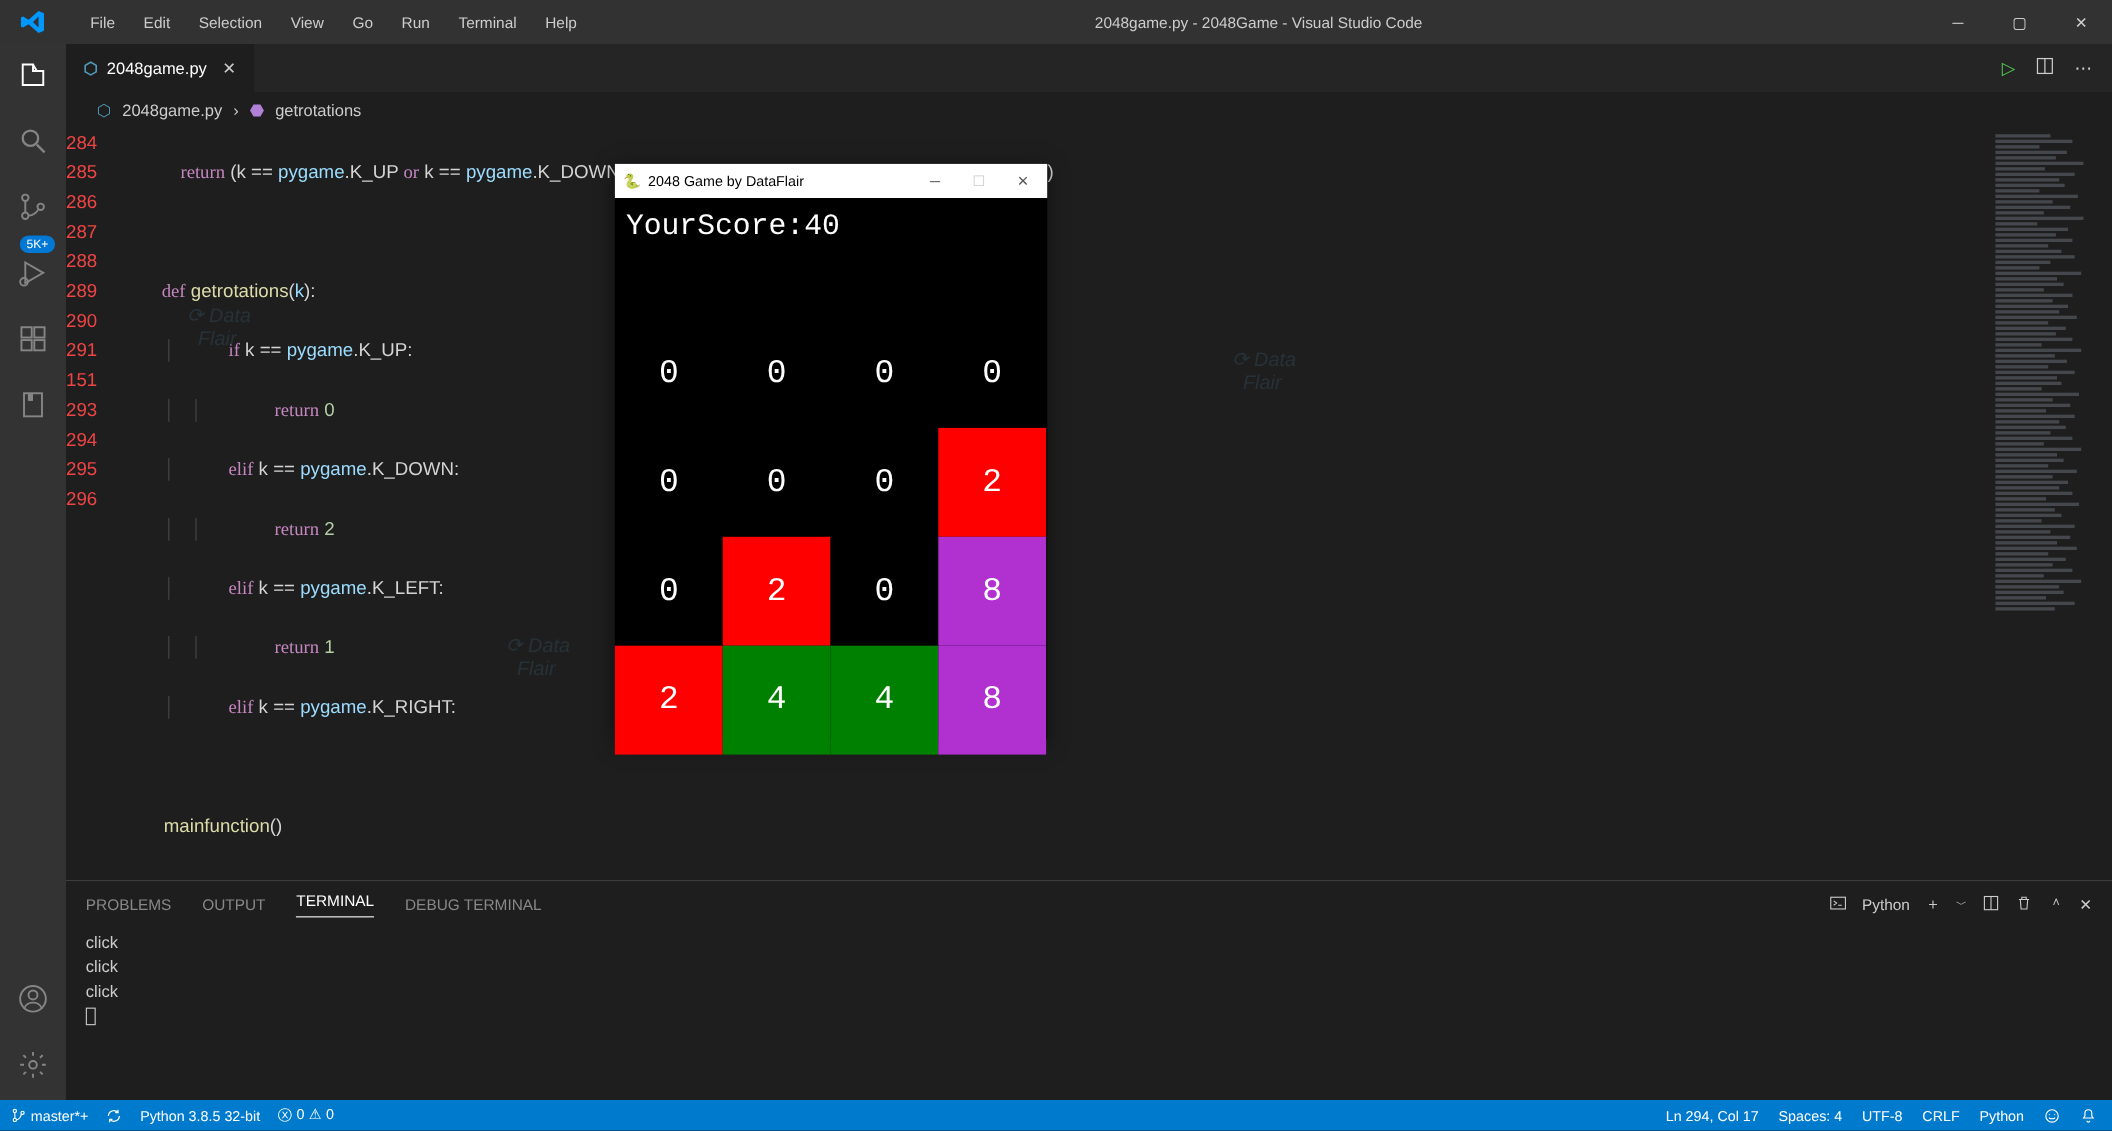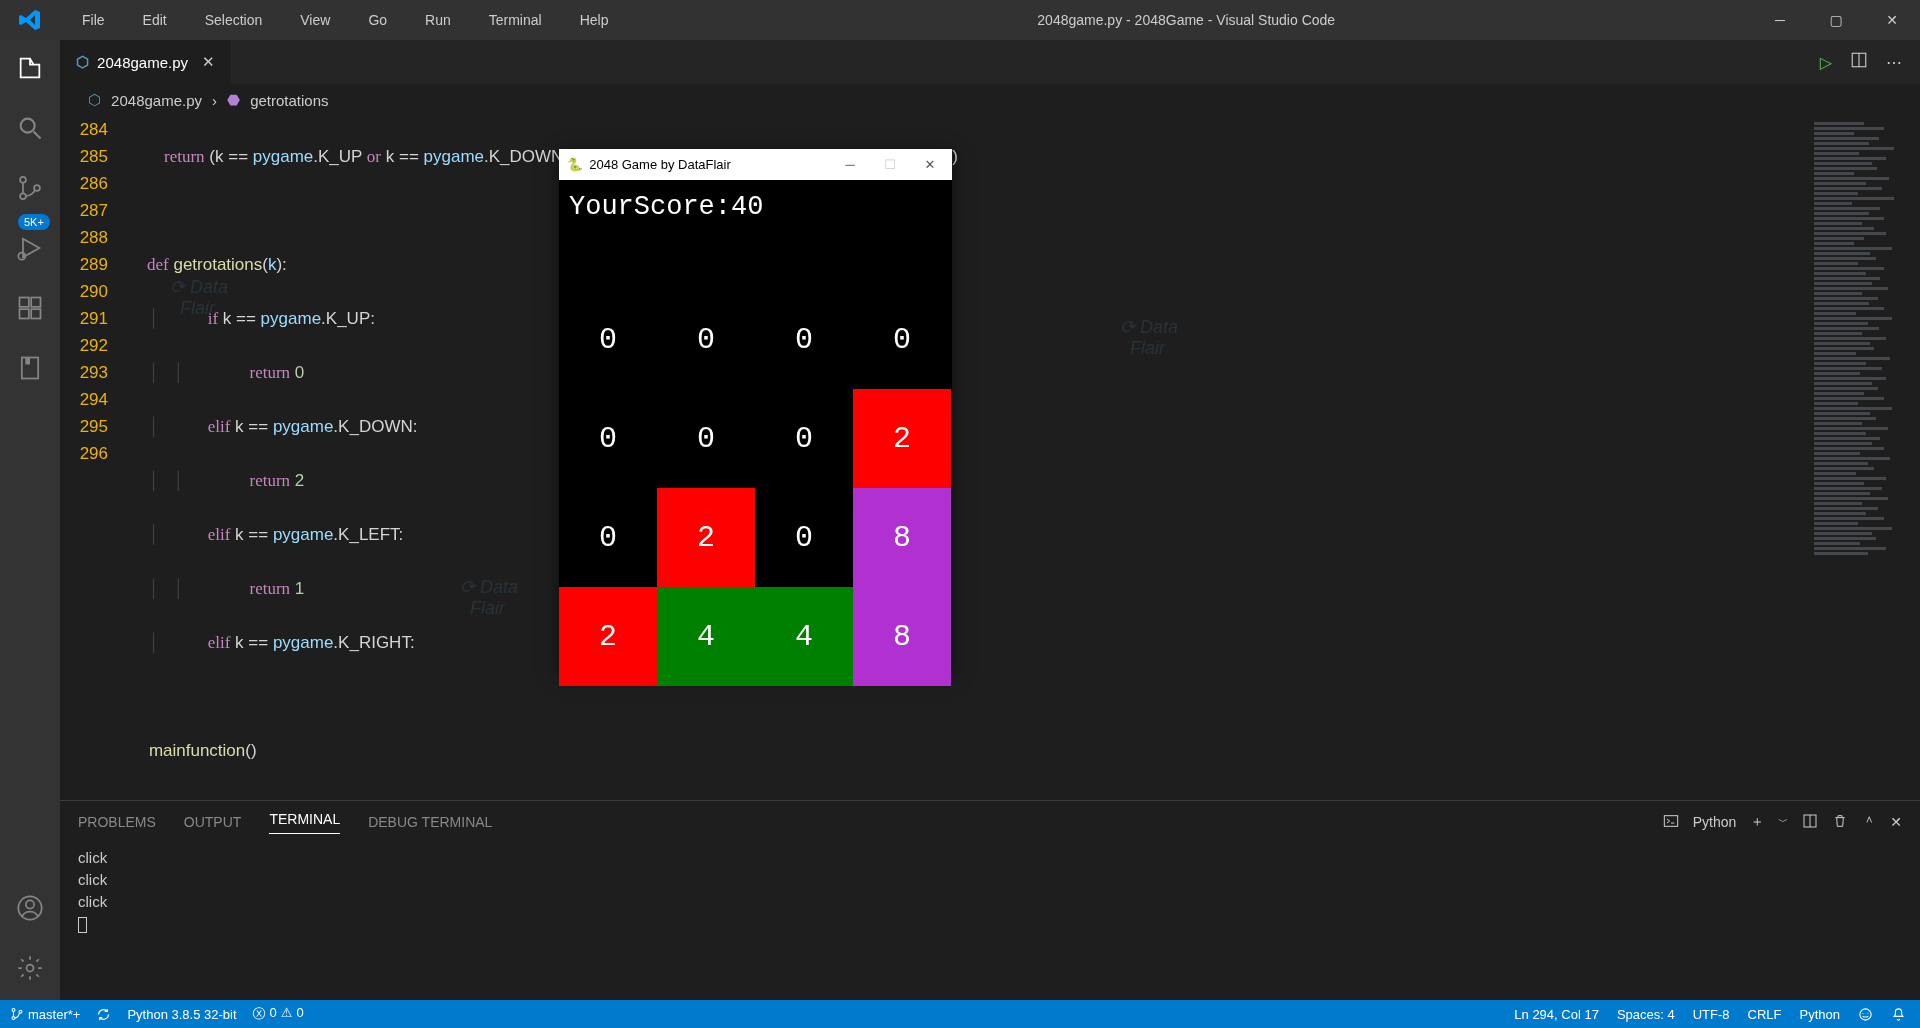--- a/index.html
+++ b/index.html
@@ -2,21 +2,21 @@
 <html><head>
   <meta charset="utf-8">
   <style>
     * { margin: 0; padding: 0; box-sizing: border-box; font-family: "Segoe UI", sans-serif; }
     body { width: 1920px; height: 1028px; background: #1e1e1e; color: #ccc; overflow: hidden; position: relative; }
     
     
     .title-bar { height: 40px; background: #323233; display: flex; align-items: center; font-size: 14px; }
     .vscode-icon { width: 60px; display: flex; justify-content: center; }
     .vscode-icon svg { width: 24px; height: 24px; }
-    .menu { display: flex; gap: 14px; padding-left: 10px; }
+    .menu { display: flex; gap: 2px; padding-left: 10px; }
     .menu-item { padding: 6px 12px; color: #ccc; cursor: pointer; }
     .title-center { flex: 1; text-align: center; color: #ccc; }
     .window-controls { display: flex; }
     .win-ctrl { width: 56px; height: 40px; display: flex; align-items: center; justify-content: center; color: #ccc; cursor: pointer; }
     
     
     .main { display: flex; height: 960px; }
     
     
     .activity-bar { width: 60px; background: #333333; display: flex; flex-direction: column; align-items: center; padding-top: 12px; gap: 28px; position: relative; }
@@ -34,21 +34,21 @@
     .tab-py-icon { color: #519aba; font-weight: bold; }
     .tab-close { color: #ccc; margin-left: 6px; cursor: pointer; }
     .tabs-right { margin-left: auto; display: flex; align-items: center; gap: 18px; padding-right: 18px; }
     
     
     .breadcrumb { height: 32px; background: #1e1e1e; display: flex; align-items: center; padding-left: 28px; gap: 10px; font-size: 15px; color: #ccc; }
     .bc-sym { color: #b180d7; }
     
     
     .code-area { flex: 1; display: flex; overflow: hidden; font-family: "Consolas", monospace; font-size: 17px; position: relative; }
-    .gutter { width: 70px; text-align: right; padding-right: 22px; color: #eab308; line-height: 27px; padding-top: 0; }
+    .gutter { width: 70px; text-align: left; padding-right: 22px; color: #ef4444; line-height: 27px; padding-top: 0; }
     .code-lines { flex: 1; line-height: 27px; white-space: pre; color: #d4d4d4; }
     .kw { color: #c586c0; font-family: Liberation Serif, serif; }
     .fn { color: #dcdcaa; }
     .id { color: #9cdcfe; }
     .op { color: #d4d4d4; }
     .num { color: #b5cea8; }
     .guide { color: #404040; }
     
     
     .minimap { width: 120px; background: #1e1e1e; position: relative; }
@@ -206,21 +206,21 @@
     <div class="code-area">
       <div class="gutter">
         <div>284</div>
         <div>285</div>
         <div>286</div>
         <div>287</div>
         <div>288</div>
         <div>289</div>
         <div>290</div>
         <div>291</div>
-        <div>292</div>
+        <div>151</div>
         <div>293</div>
         <div>294</div>
         <div>295</div>
         <div>296</div>
       </div>
       <div class="code-lines">
 <div><span class="kw">        return</span><span> (k </span><span class="op">==</span><span class="id"> pygame</span><span>.K_UP </span><span class="kw">or</span><span> k </span><span class="op">==</span><span class="id"> pygame</span><span>.K_DOWN </span><span class="kw">or</span><span> k </span><span class="op">==</span><span class="id"> pygame</span><span>.K_LEFT </span><span class="kw">or</span><span> k </span><span class="op">==</span><span class="id"> pygame</span><span>.K_RIGHT)</span></div>
 <div> </div>
 <div><span class="kw">    def</span><span class="fn"> getrotations</span><span>(</span><span class="id">k</span><span>):</span></div>
 <div><span class="guide">    │   </span><span class="kw">        if</span><span> k </span><span class="op">==</span><span class="id"> pygame</span><span>.K_UP:</span></div>

